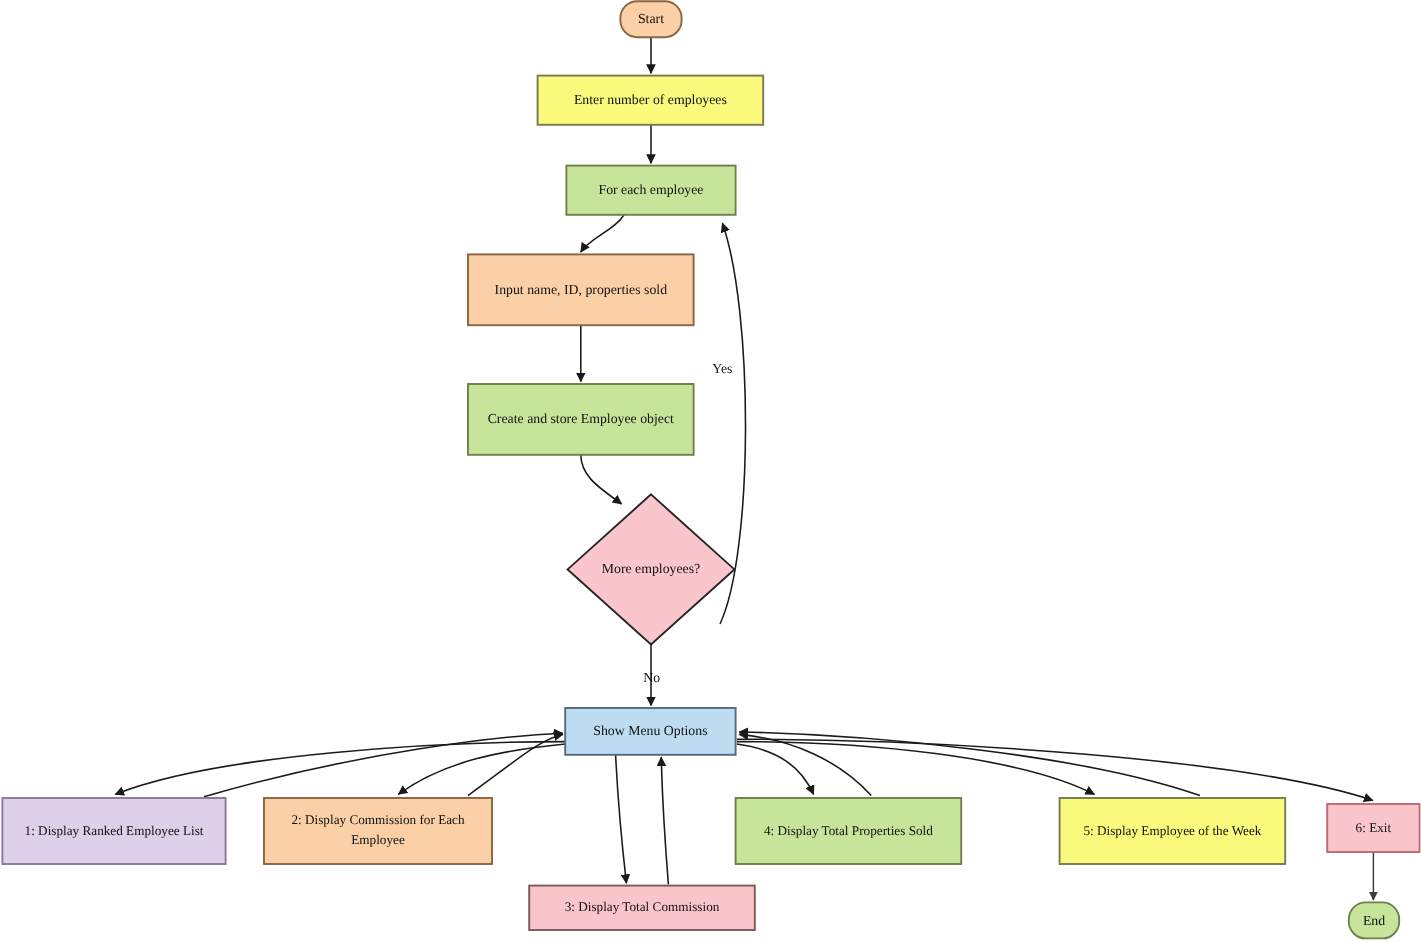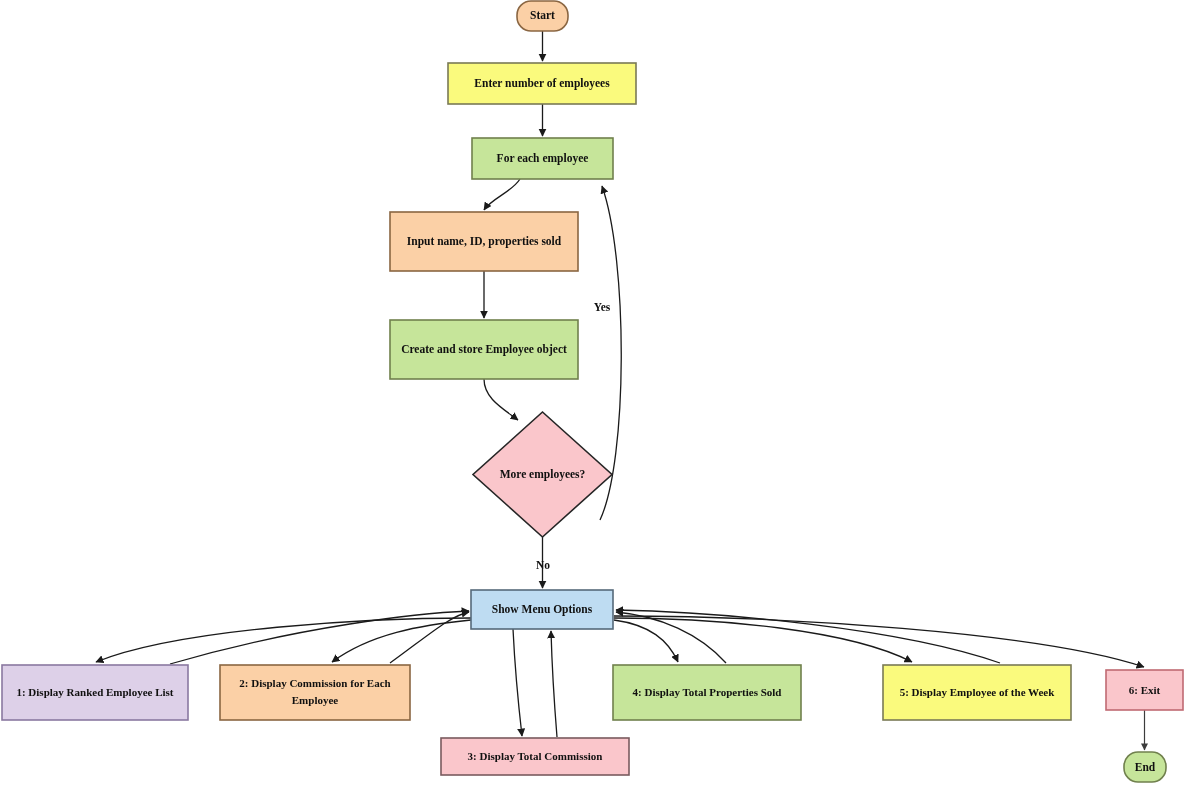--- a/index.html
+++ b/index.html
@@ -10,21 +10,20 @@
   body {
     width: 1184px;
     height: 785px;
     overflow: hidden;
     font-family: "Liberation Serif", "DejaVu Serif", serif;
   }
   #flow-root {
     position: relative;
     width: 1184px;
     height: 785px;
-    font-weight: bold;
   }
   svg#flow-svg {
     position: absolute;
     top: 0;
     left: 0;
     width: 1184px;
     height: 785px;
     display: block;
   }
   .node-shape {

